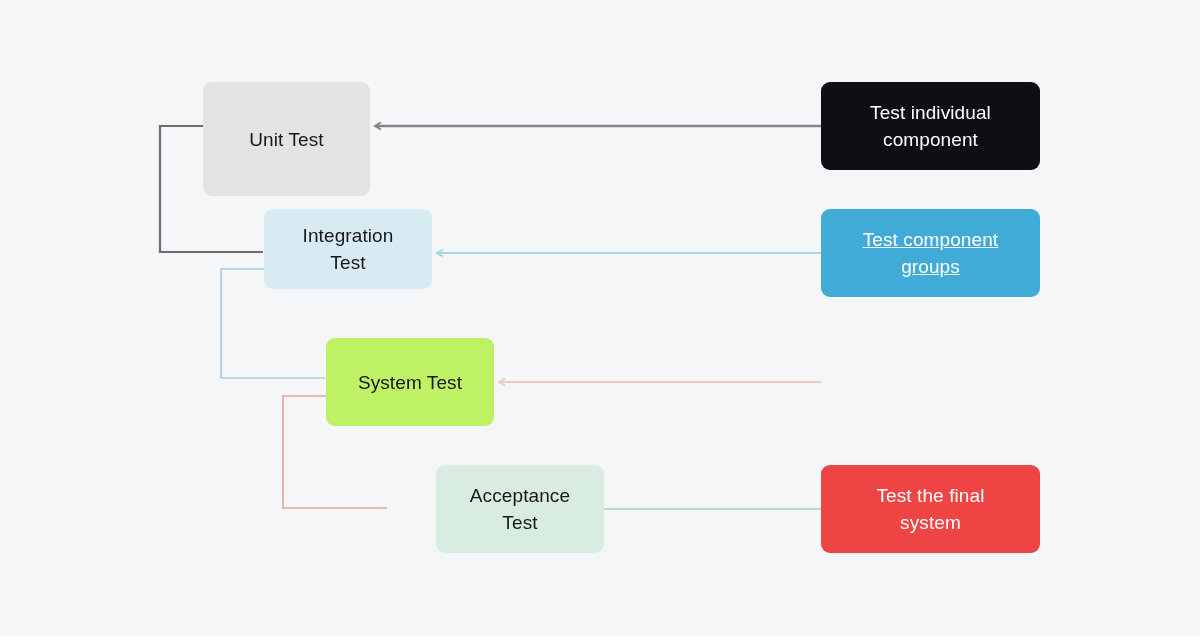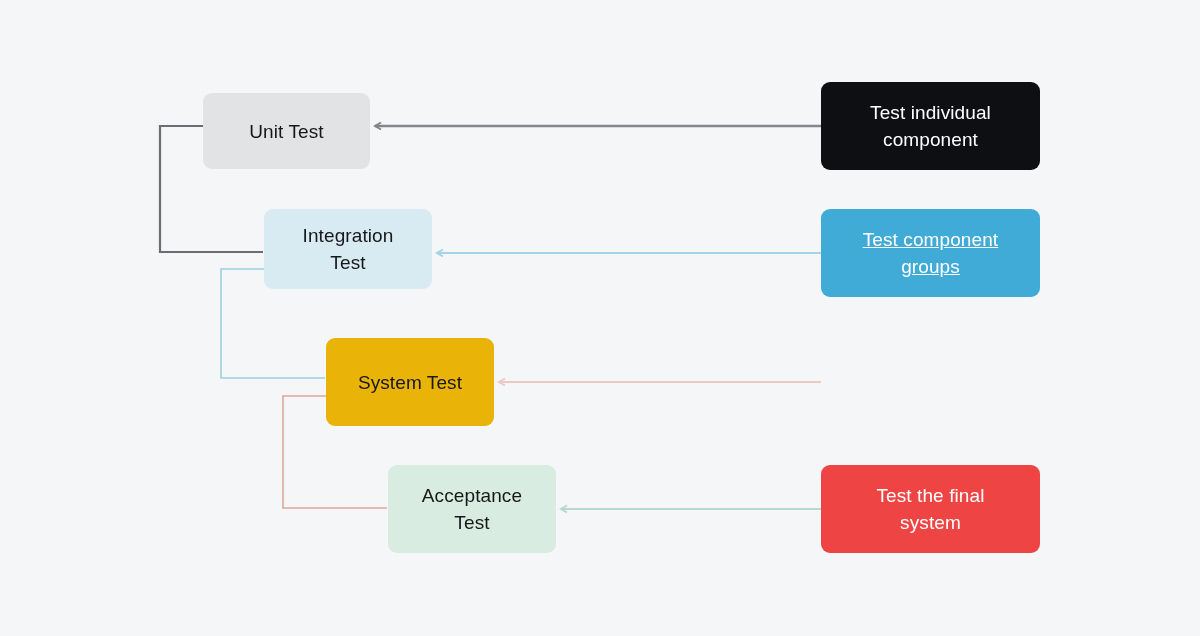--- a/index.html
+++ b/index.html
@@ -35,21 +35,21 @@
   }
   .node-label {
     font-size: 19px;
     font-weight: 500;
     line-height: 27px;
     text-align: center;
     white-space: pre-line;
     letter-spacing: 0.1px;
   }
   
-  .n-unit        { left: 203px; top: 93px;  width: 167px; height: 76px; }
+  .n-unit        { left: 203px; top: 82px;  width: 167px; height: 114px; }
   .n-integration { left: 264px; top: 209px; width: 168px; height: 80px; }
   .n-system      { left: 326px; top: 338px; width: 168px; height: 88px; }
   .n-acceptance  { left: 388px; top: 465px; width: 168px; height: 88px; }
   
   .n-desc { left: 821px; width: 219px; height: 88px; }
   .n-desc-0 { top: 82px; }
   .n-desc-1 { top: 209px; }
   .n-desc-2 { top: 338px; }
   .n-desc-3 { top: 465px; }
 </style>
@@ -84,24 +84,24 @@
     <path d="M 326 396 L 283 396 L 283 508 L 387 508" fill="none" stroke-width="1.6" stroke="#dca89b"></path>
   </svg>
 
   <div class="node n-unit" style="background: rgb(226, 227, 229);">
     <span class="node-label" style="color: rgb(23, 24, 26);">Unit Test</span>
   </div>
   <div class="node n-integration" style="background: rgb(216, 234, 242);">
     <span class="node-label" style="color: rgb(23, 24, 26);">Integration
 Test</span>
   </div>
-  <div class="node n-system" style="background: #eab308;">
+  <div class="node n-system" style="background: #bef264;">
     <span class="node-label" style="color: rgb(23, 24, 26);">System Test</span>
   </div>
-  <div class="node n-acceptance" style="background: rgb(216, 236, 226);">
+  <div class="node n-acceptance" style="background: rgb(216, 236, 226); margin-left: 48px;">
     <span class="node-label" style="color: rgb(23, 24, 26);">Acceptance
 Test</span>
   </div>
 
   <div class="node n-desc n-desc-0" style="background: rgb(14, 15, 18);">
     <span class="node-label" style="color: rgb(255, 255, 255); text-align: center;">Test individual
 component</span>
   </div>
   <div class="node n-desc n-desc-1" style="background: rgb(65, 171, 216);">
     <span class="node-label" style="color: rgb(255, 255, 255); text-decoration: underline;">Test component

